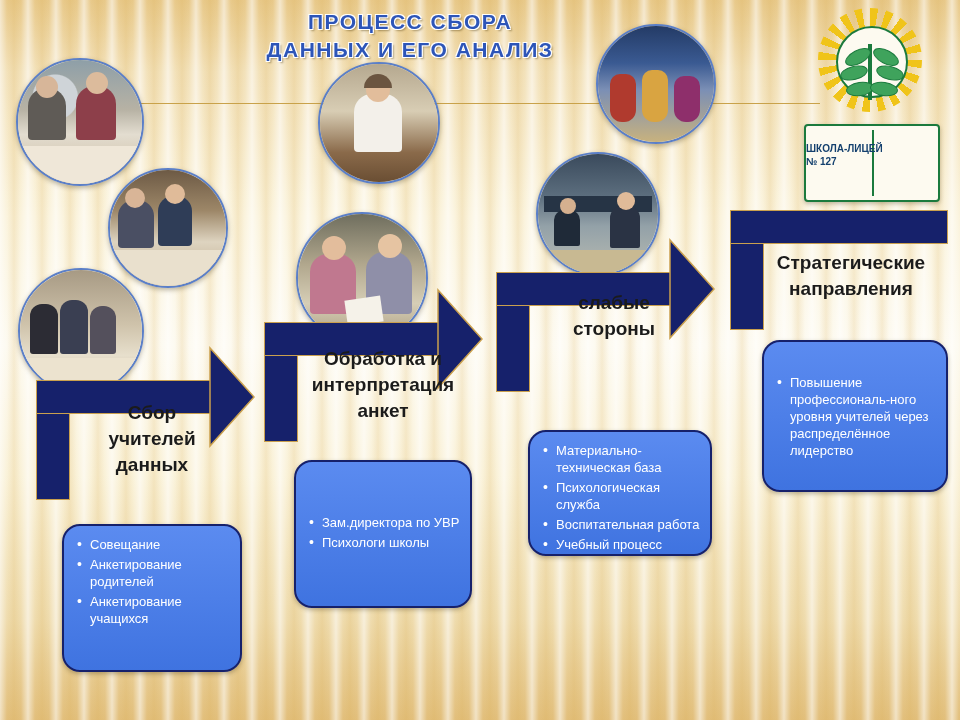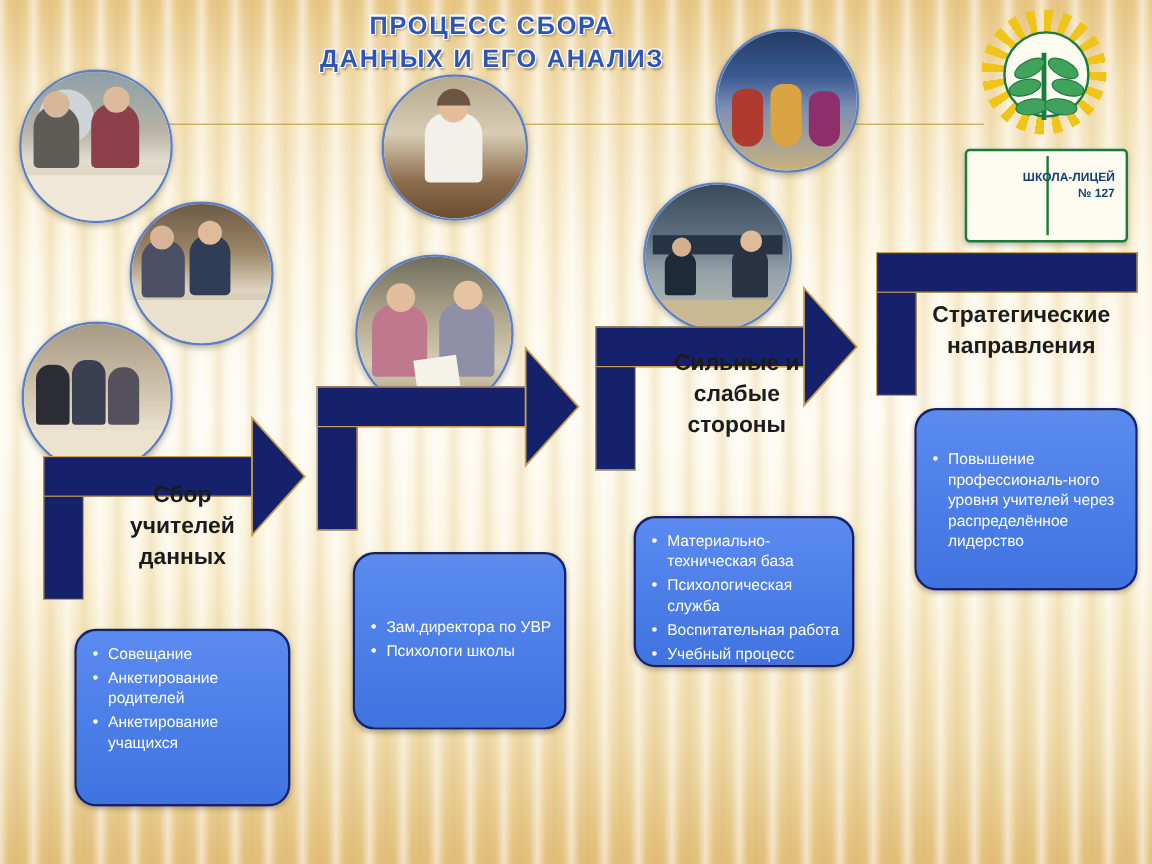--- a/index.html
+++ b/index.html
@@ -183,21 +183,21 @@
     content: "";
     position: absolute;
     left: 50%; top: 4px;
     width: 2px; height: 66px;
     background: #1b7a3d;
   }
   .emblem .book-text {
     position: absolute;
     left: 0; top: 16px;
     width: 123px;
-    text-align: right;
+    text-align: left;
     font-size: 10px;
     font-weight: bold;
     color: #14406e;
     line-height: 13px;
   }
 </style>
 </head>
 <body>
 
 <div id="slide">
@@ -315,36 +315,40 @@
     </ul>
   </div>
 
   <div class="elbow" style="left:264px; top:262px; width:225px; height:180px;">
     <div class="vbar" style="left:0; top:60px; width:34px; height:120px;"></div>
     <div class="hbar" style="left:0; top:60px; width:190px; height:34px;"></div>
     <svg width="225" height="180" style="position:absolute; left:0; top:0; pointer-events:none;">
       <polygon points="174,60 174,28 218,77 174,126 174,94" fill="#16216b" stroke="#caa04e" stroke-width="1.5"></polygon>
     </svg>
   </div>
+  <div class="stage-label" style="left:290px; top:346px; width:186px;">
+    <div>Обработка и</div>
+    <div>интерпретация</div>
+    <div>анкет</div>
+  </div>
   <div class="bullet-box" style="left:294px; top:460px; width:178px; height:148px;">
     <ul style="padding-top:42px;">
       <li>Зам.директора по УВР</li>
       <li>Психологи школы</li>
     </ul>
   </div>
 
   <div class="elbow" style="left:496px; top:212px; width:225px; height:180px;">
     <div class="vbar" style="left:0; top:60px; width:34px; height:120px;"></div>
     <div class="hbar" style="left:0; top:60px; width:190px; height:34px;"></div>
     <svg width="225" height="180" style="position:absolute; left:0; top:0; pointer-events:none;">
       <polygon points="174,60 174,28 218,77 174,126 174,94" fill="#16216b" stroke="#caa04e" stroke-width="1.5"></polygon>
     </svg>
   </div>
   <div class="stage-label" style="left:524px; top:290px; width:180px;">
-    <div>Сильные и</div>
     <div>слабые</div>
     <div>стороны</div>
   </div>
   <div class="bullet-box" style="left:528px; top:430px; width:184px; height:126px;">
     <ul>
       <li>Материально-техническая база</li>
       <li>Психологическая служба</li>
       <li>Воспитательная работа</li>
       <li>Учебный процесс</li>
     </ul>

